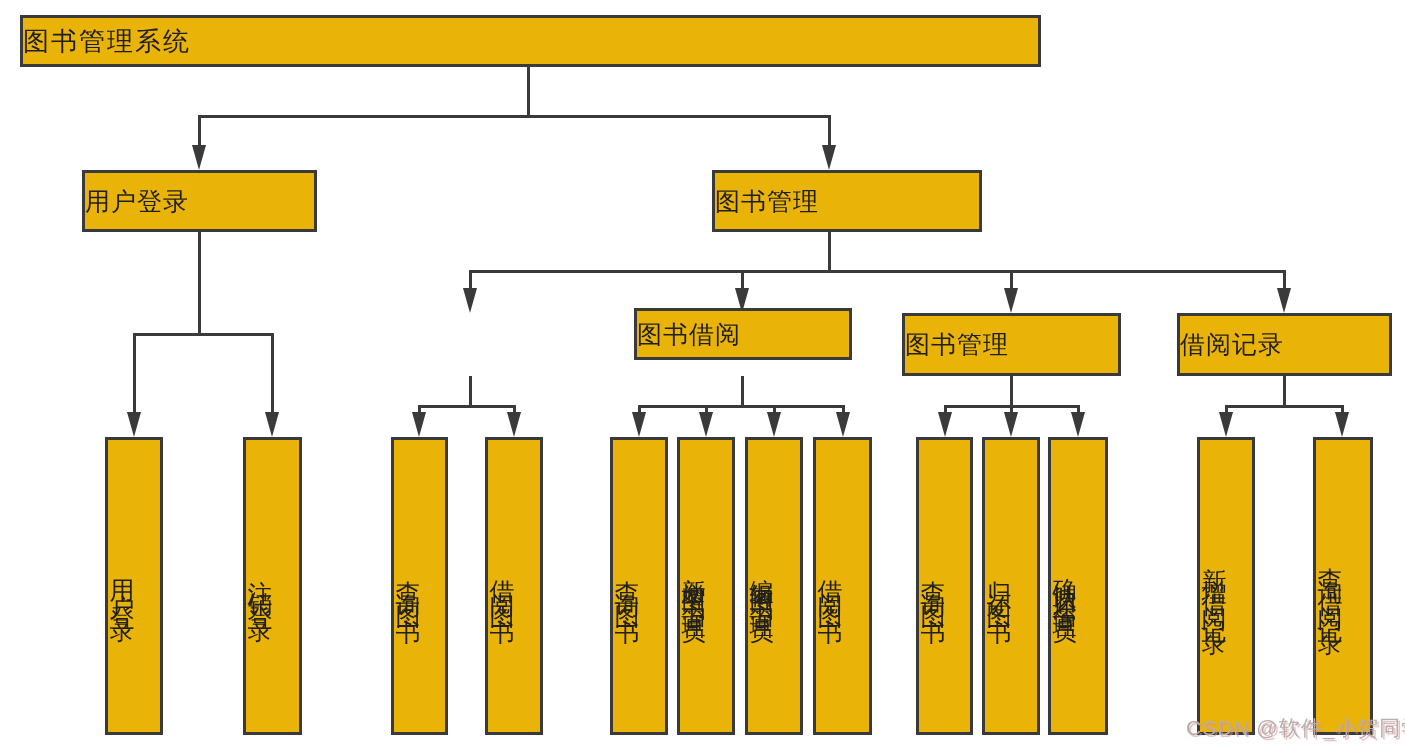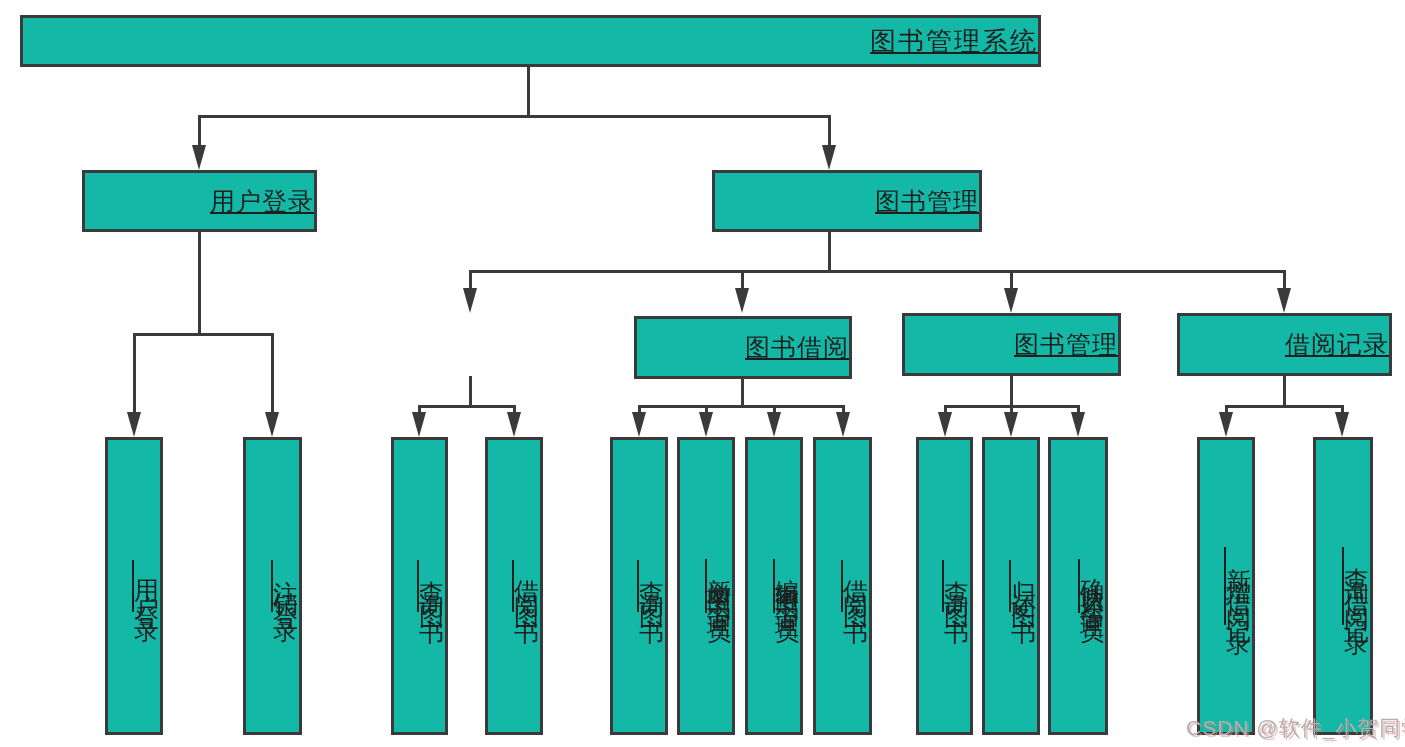--- a/index.html
+++ b/index.html
@@ -2,23 +2,23 @@
 <html><head>
 <meta charset="utf-8">
 <style>
   html,body{margin:0;padding:0;background:#fff;}
   #canvas{
     position:relative;width:1405px;height:747px;background:var(--bg,#fff);
     font-family:"Liberation Sans","DejaVu Sans",sans-serif;
     color:var(--text,#1f1f1f);overflow:hidden;
   }
   .box{
-    position:absolute;box-sizing:border-box;background:#14b8a6;
+    position:absolute;box-sizing:border-box;background:#eab308;
     border:3px solid var(--line,#3a3a3a);
-    display:flex;align-items:center;justify-content:flex-end;text-decoration:underline;
+    display:flex;align-items:center;justify-content:flex-start;
   }
   .hlabel{font-size:25px;letter-spacing:1px;color:var(--text,#1f1f1f);white-space:nowrap;}
   .root .hlabel{font-size:26px;letter-spacing:2px;}
   .leaf{top:437px;height:298px;}
   .vlabel{
     writing-mode:vertical-rl;text-orientation:mixed;
     font-size:25px;letter-spacing:13px;line-height:1.1;
     color:var(--text,#1f1f1f);
   }
   .leaf.tight .vlabel{font-size:24px;letter-spacing:6px;}
@@ -69,21 +69,21 @@
   <div class="hline" style="left:469px;top:270px;width:817px"></div>
   <div class="vline" style="left:469px;top:270px;height:20px"></div>
   <div class="vline" style="left:741px;top:270px;height:20px"></div>
   <div class="vline" style="left:1010px;top:270px;height:20px"></div>
   <div class="vline" style="left:1283px;top:270px;height:20px"></div>
   <div class="arrow" style="left:463px;top:288px"></div>
   <div class="arrow" style="left:735px;top:288px"></div>
   <div class="arrow" style="left:1004px;top:288px"></div>
   <div class="arrow" style="left:1277px;top:288px"></div>
 
-  <div class="box" style="left:634px;top:316px;width:218px;height:63px">
+  <div class="box" style="left:634px;top:308px;width:218px;height:52px">
     <span class="hlabel">图书借阅</span>
   </div>
   <div class="box" style="left:902px;top:313px;width:219px;height:63px">
     <span class="hlabel">图书管理</span>
   </div>
   <div class="box" style="left:1177px;top:313px;width:215px;height:63px">
     <span class="hlabel">借阅记录</span>
   </div>
 
   <div class="vline" style="left:469px;top:376px;height:32px"></div>

